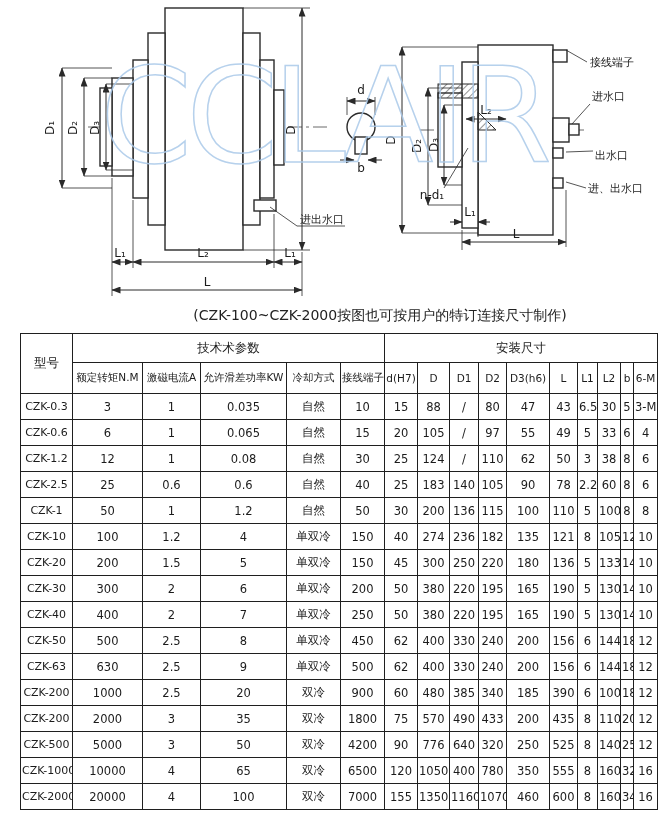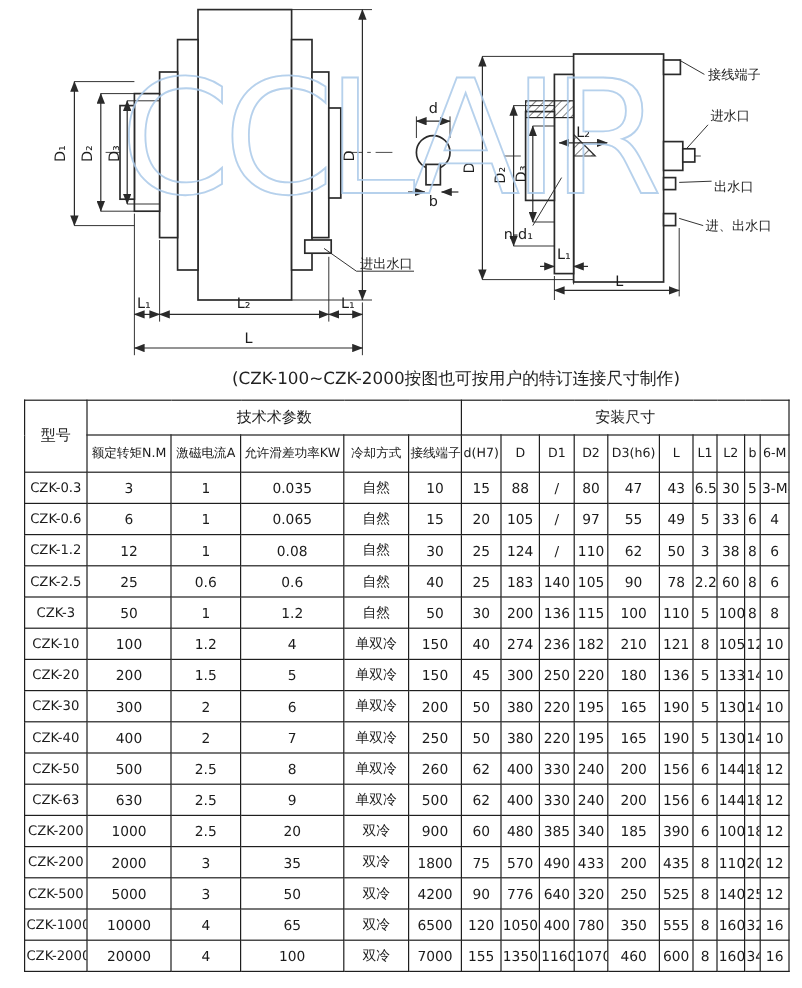--- a/index.html
+++ b/index.html
@@ -280,21 +280,21 @@
           <td class="">140</td>
           <td class="">105</td>
           <td class="">90</td>
           <td class="">78</td>
           <td class="">2.2</td>
           <td class="">60</td>
           <td class="">8</td>
           <td class="">6</td>
         </tr>
         <tr>
-          <td class="model">CZK-3</td>
+          <td class="model">CZK-1</td>
           <td class="">50</td>
           <td class="">1</td>
           <td class="">1.2</td>
           <td class="">自然</td>
           <td class="">50</td>
           <td class="">30</td>
           <td class="">200</td>
           <td class="">136</td>
           <td class="">115</td>
           <td class="">100</td>
@@ -308,21 +308,21 @@
           <td class="model">CZK-10</td>
           <td class="">100</td>
           <td class="">1.2</td>
           <td class="">4</td>
           <td class="">单双冷</td>
           <td class="">150</td>
           <td class="">40</td>
           <td class="">274</td>
           <td class="">236</td>
           <td class="">182</td>
-          <td class="">210</td>
+          <td class="">135</td>
           <td class="">121</td>
           <td class="">8</td>
           <td class="">105</td>
           <td class="">12</td>
           <td class="">10</td>
         </tr>
         <tr>
           <td class="model">CZK-20</td>
           <td class="">200</td>
           <td class="">1.5</td>
@@ -375,21 +375,21 @@
           <td class="">130</td>
           <td class="">14</td>
           <td class="">10</td>
         </tr>
         <tr>
           <td class="model">CZK-50</td>
           <td class="">500</td>
           <td class="">2.5</td>
           <td class="">8</td>
           <td class="">单双冷</td>
-          <td class="">260</td>
+          <td class="">450</td>
           <td class="">62</td>
           <td class="">400</td>
           <td class="">330</td>
           <td class="">240</td>
           <td class="">200</td>
           <td class="">156</td>
           <td class="">6</td>
           <td class="">144</td>
           <td class="">18</td>
           <td class="">12</td>

